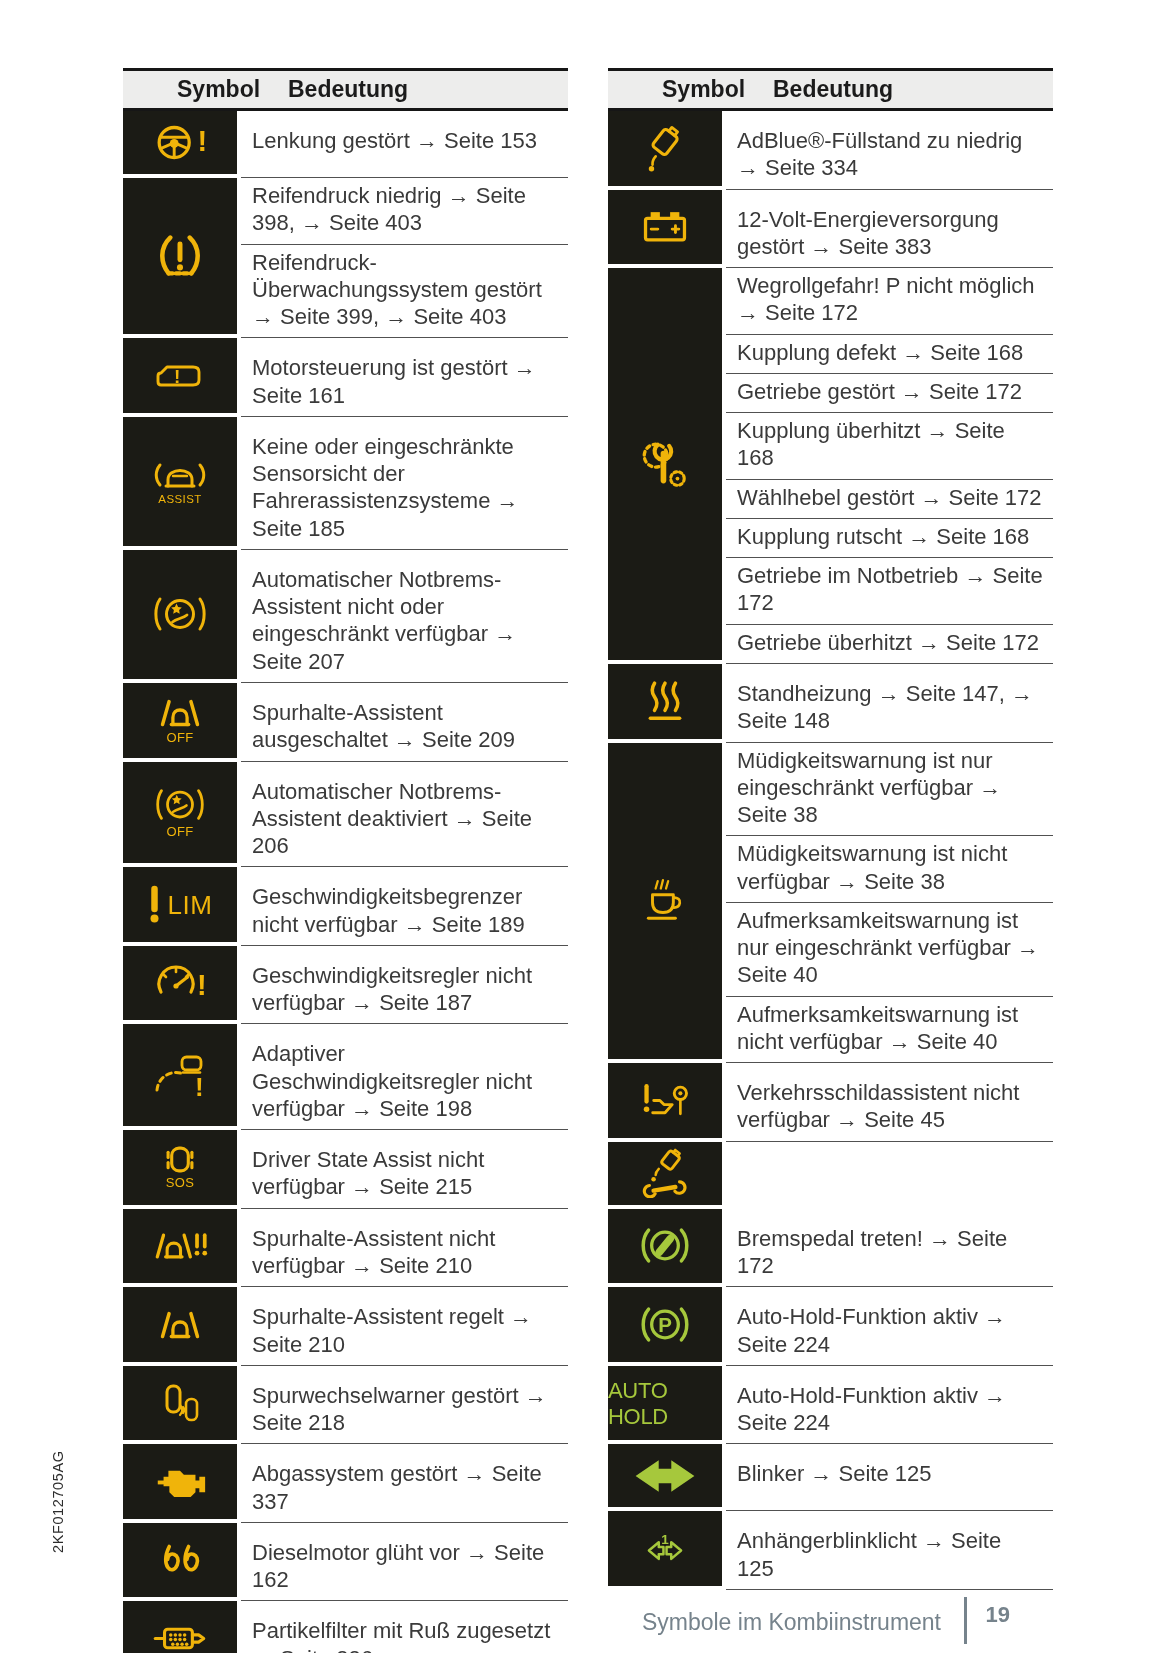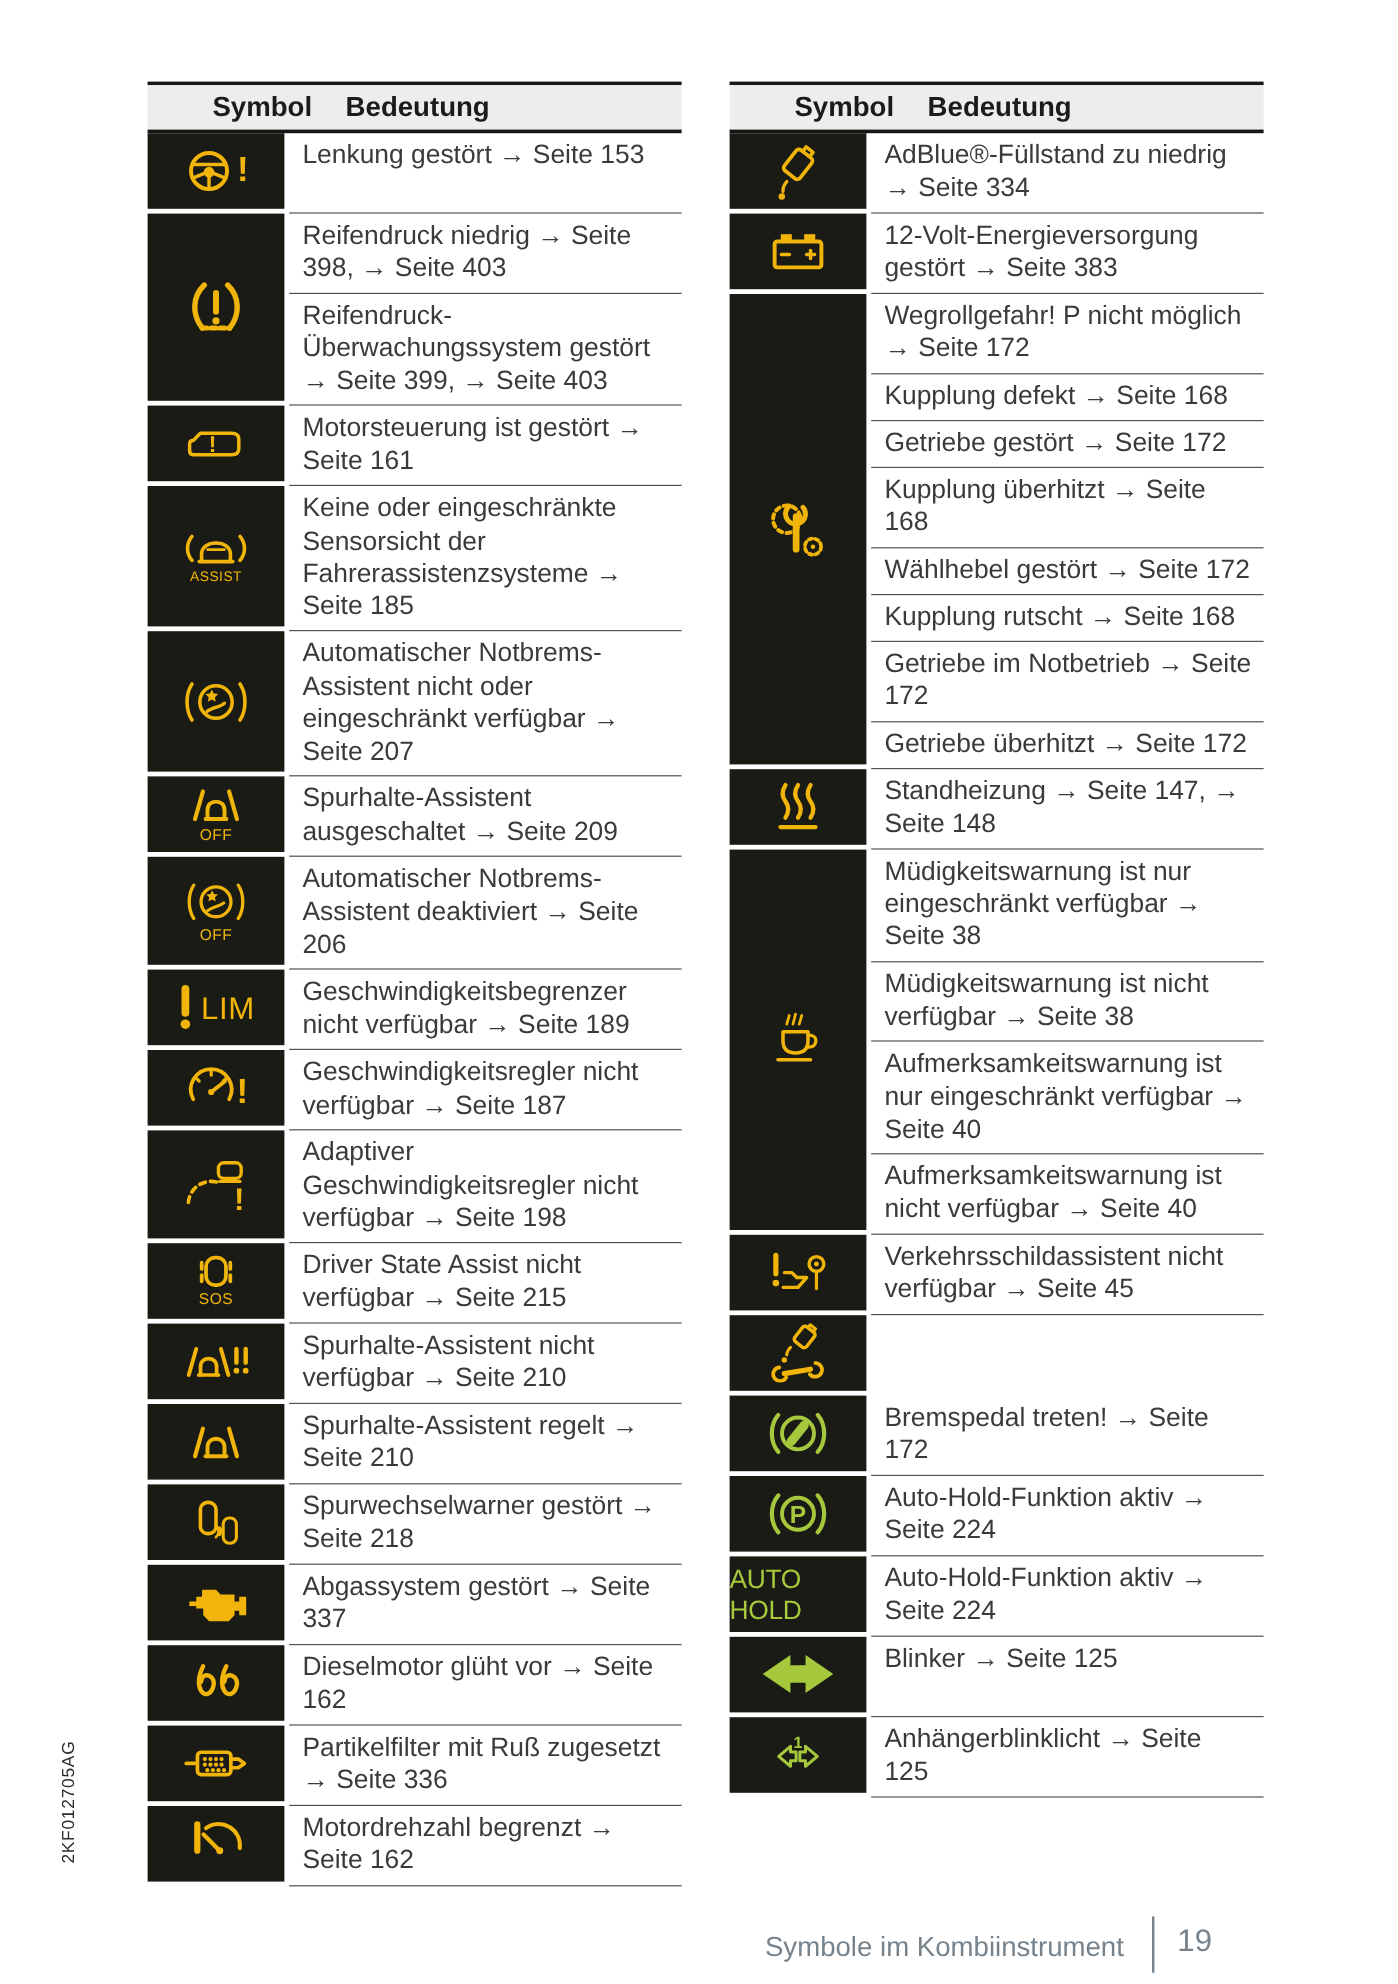--- a/index.html
+++ b/index.html
@@ -26,21 +26,21 @@
     width:114px;flex-shrink:0;
     margin:0 4px 4px 0;
     background:var(--cell-bg,#1B1B15);
     display:flex;flex-direction:column;align-items:center;justify-content:center;
     overflow:hidden;
   }
   .sym.cap-inline{flex-direction:row;gap:7px;}
   .c-amber{color:var(--amber,#F0B40A);}
   .c-green{color:var(--green,#A6C83C);}
   .texts{flex:1;display:flex;flex-direction:column;min-width:0;}
-  .grp.single .trow{flex:1;}
+  .grp.single .trow{flex:1;margin-top:12px;}
   .trow{
     border-bottom:1.7px solid #515151;
     padding:4px 10px 7px 11px;
     font-size:22px;line-height:1.24;color:var(--body-text,#3A3A3A);
     box-sizing:border-box;min-height:38px;
   }
   .cap{font-weight:normal;margin-top:1px;letter-spacing:0.4px;}
   .cap-sm{font-size:11.5px;}
   .cap-md{font-size:13px;}
   .cap-lim{font-size:26px;letter-spacing:0.5px;}
@@ -50,21 +50,21 @@
     writing-mode:vertical-rl;transform:rotate(180deg);
     font-size:14.5px;color:#2d2d2d;letter-spacing:0.6px;
   }
   .footer{
     position:absolute;top:1597px;right:155px;
     display:flex;align-items:flex-start;
     color:var(--footer,#76838C);
   }
   .f-title{font-size:23px;margin-top:12px;}
   .f-bar{width:2.5px;height:47px;background:var(--footer,#76838C);margin:0 19px 0 23px;}
-  .f-num{font-size:26px;margin-top:5px;}
+  .f-num{font-size:22px;margin-top:5px;font-weight:bold;}
   svg{display:block;}
 </style>
 </head>
 <body style="--amber: #F0B40A; --green: #A6C83C; --cell-bg: #1B1B15; --header-bg: #EDEDEC; --body-text: #3A3A3A; --footer: #76838C;">
 
 <div id="table-left" class="wtable">
     <div class="thead">
       <span class="h-sym">Symbol</span>
       <span class="h-mean">Bedeutung</span>
     </div>

